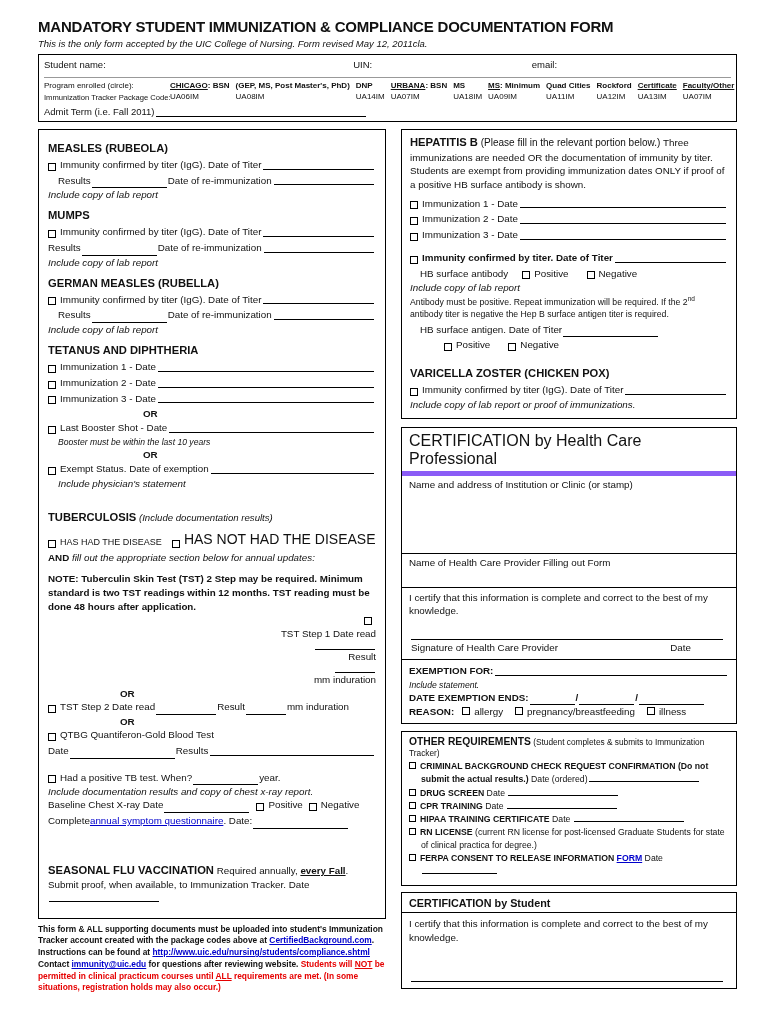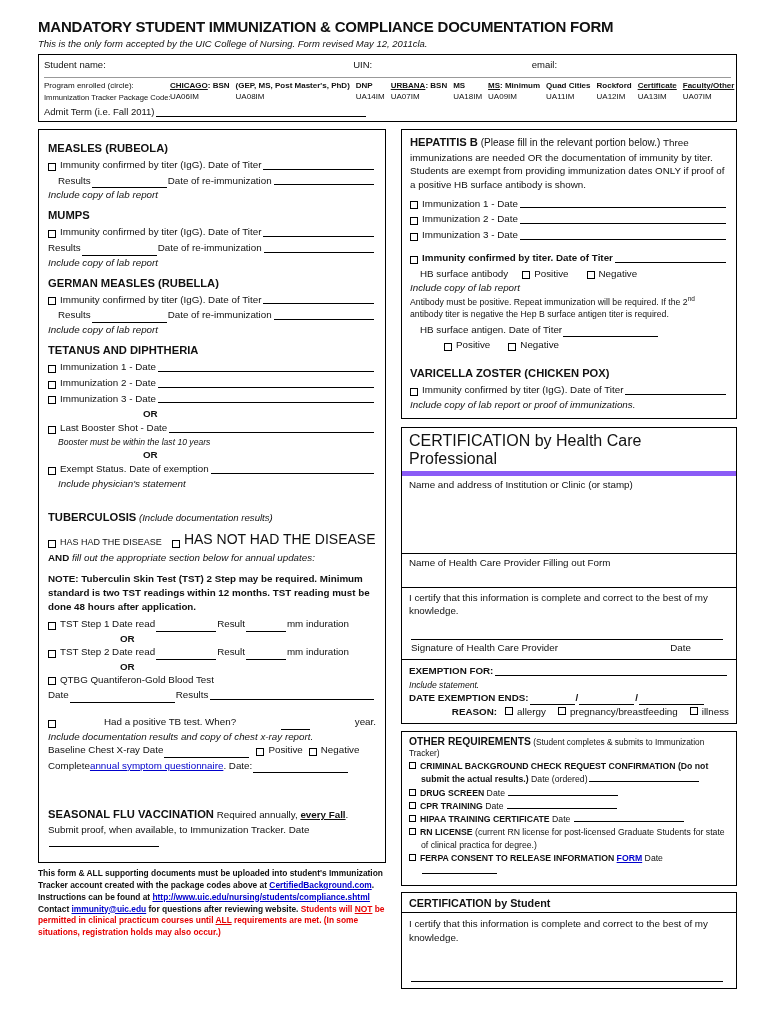--- a/index.html
+++ b/index.html
@@ -69,21 +69,21 @@
   .cp-row { padding:3px 7px; border-bottom:1px solid #000; }
   .cp-row:last-child { border-bottom:none; }
   .cp-provider { min-height:34px; }
   .cp-inst { min-height:78px; }
   .cp-phone { display:flex; min-height:18px; }
   .cp-phone .ph { width:52%; }
   .cp-certify { padding-bottom:4px; }
   .sig-line { border-bottom:1px solid #000; height:14px; margin:8px 6px 2px 2px; }
   .sig-labels { display:flex; justify-content:space-between; padding:0 38px 2px 2px; }
   .cp-exempt { border-bottom:none; padding-bottom:6px; }
-  .reason-row { display:flex; align-items:flex-end; margin-top:0;justify-content:flex-end; }
+  .reason-row { display:flex; align-items:flex-end; margin-top:0; }
   .reason-row .gap { width:12px; }
 
   .or-box { padding:4px 7px 7px; margin-bottom:6px; }
   .or-title-row { margin-bottom:2px; }
   .or-title { font-weight:bold; font-size:10.3px; }
   .or-note { font-size:8.3px; }
   .or-item { font-size:8.7px; font-weight:bold; line-height:1.5; padding-left:12px; text-indent:-12px; }
   .or-item .lite { font-weight:normal; }
 
   .cs-box { margin-bottom:8px; }
@@ -228,21 +228,21 @@
           <div class="sec-t"><span>TUBERCULOSIS</span><span class="note-i" style="font-weight:normal;font-size:9.6px;"> (Include documentation results)</span></div>
           <div class="row" style="margin-top:6px;">
             <span class="cb"></span>
             <span class="lbl" style="font-size:9px;">HAS HAD THE DISEASE</span>
             <span style="width:10px;"></span>
             <span class="cb"></span>
             <span class="lbl" style="font-size:14px;">HAS NOT HAD THE DISEASE</span>
           </div>
           <div class="para"><span class="bold">AND</span><span class="note-i"> fill out the appropriate section below for annual updates:</span></div>
           <p class="para bold" style="margin-top:8px;">NOTE: Tuberculin Skin Test (TST) 2 Step may be required. Minimum standard is two TST readings within 12 months. TST reading must be done 48 hours after application.</p>
-          <div class="row" style="margin-top:4px;">
+          <div class="row" style="margin-top:4px;flex-direction:column;">
             <span class="cb"></span>
             <span class="lbl">TST Step 1 Date read</span>
             <span class="blank w60"></span>
             <span class="lbl">Result</span>
             <span class="blank w40" style="width:40px"></span>
             <span class="lbl">mm induration</span>
           </div>
           <div class="or-tb">OR</div>
           <div class="row">
             <span class="cb"></span>
@@ -256,21 +256,21 @@
           <div class="row">
             <span class="cb"></span>
             <span class="lbl">QTBG Quantiferon-Gold Blood Test</span>
           </div>
           <div class="row">
             <span class="lbl">Date</span>
             <span class="blank w105"></span>
             <span class="lbl">Results</span>
             <span class="fill"></span>
           </div>
-          <div class="row" style="margin-top:12px;gap:44px;">
+          <div class="row" style="margin-top:12px;">
             <span class="cb"></span>
             <span class="lbl">Had a positive TB test.  When?</span>
             <span class="blank w65"></span>
             <span class="lbl">year.</span>
           </div>
           <div class="note-i">Include documentation results and copy of chest x-ray report.</div>
           <div class="row">
             <span class="lbl">Baseline Chest X-ray Date</span>
             <span class="blank w85"></span>
             <span style="width:6px;"></span>

